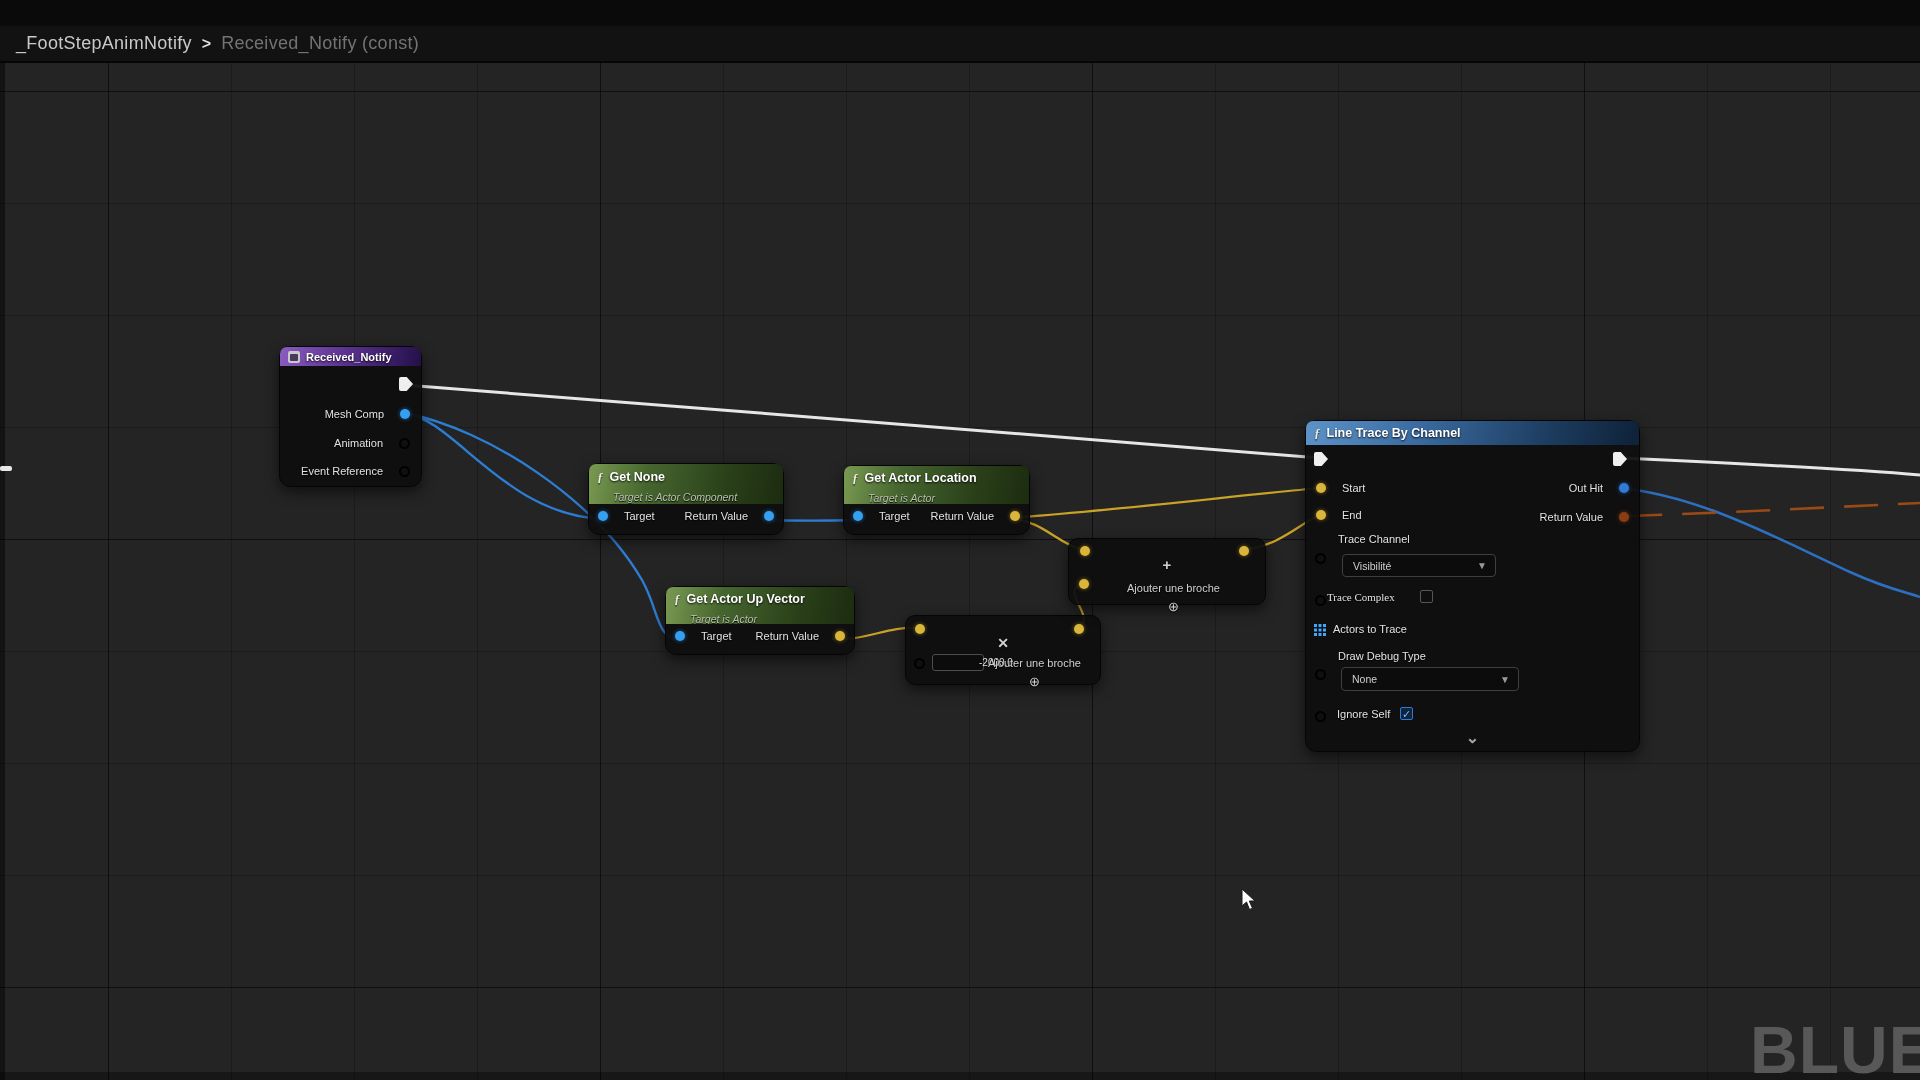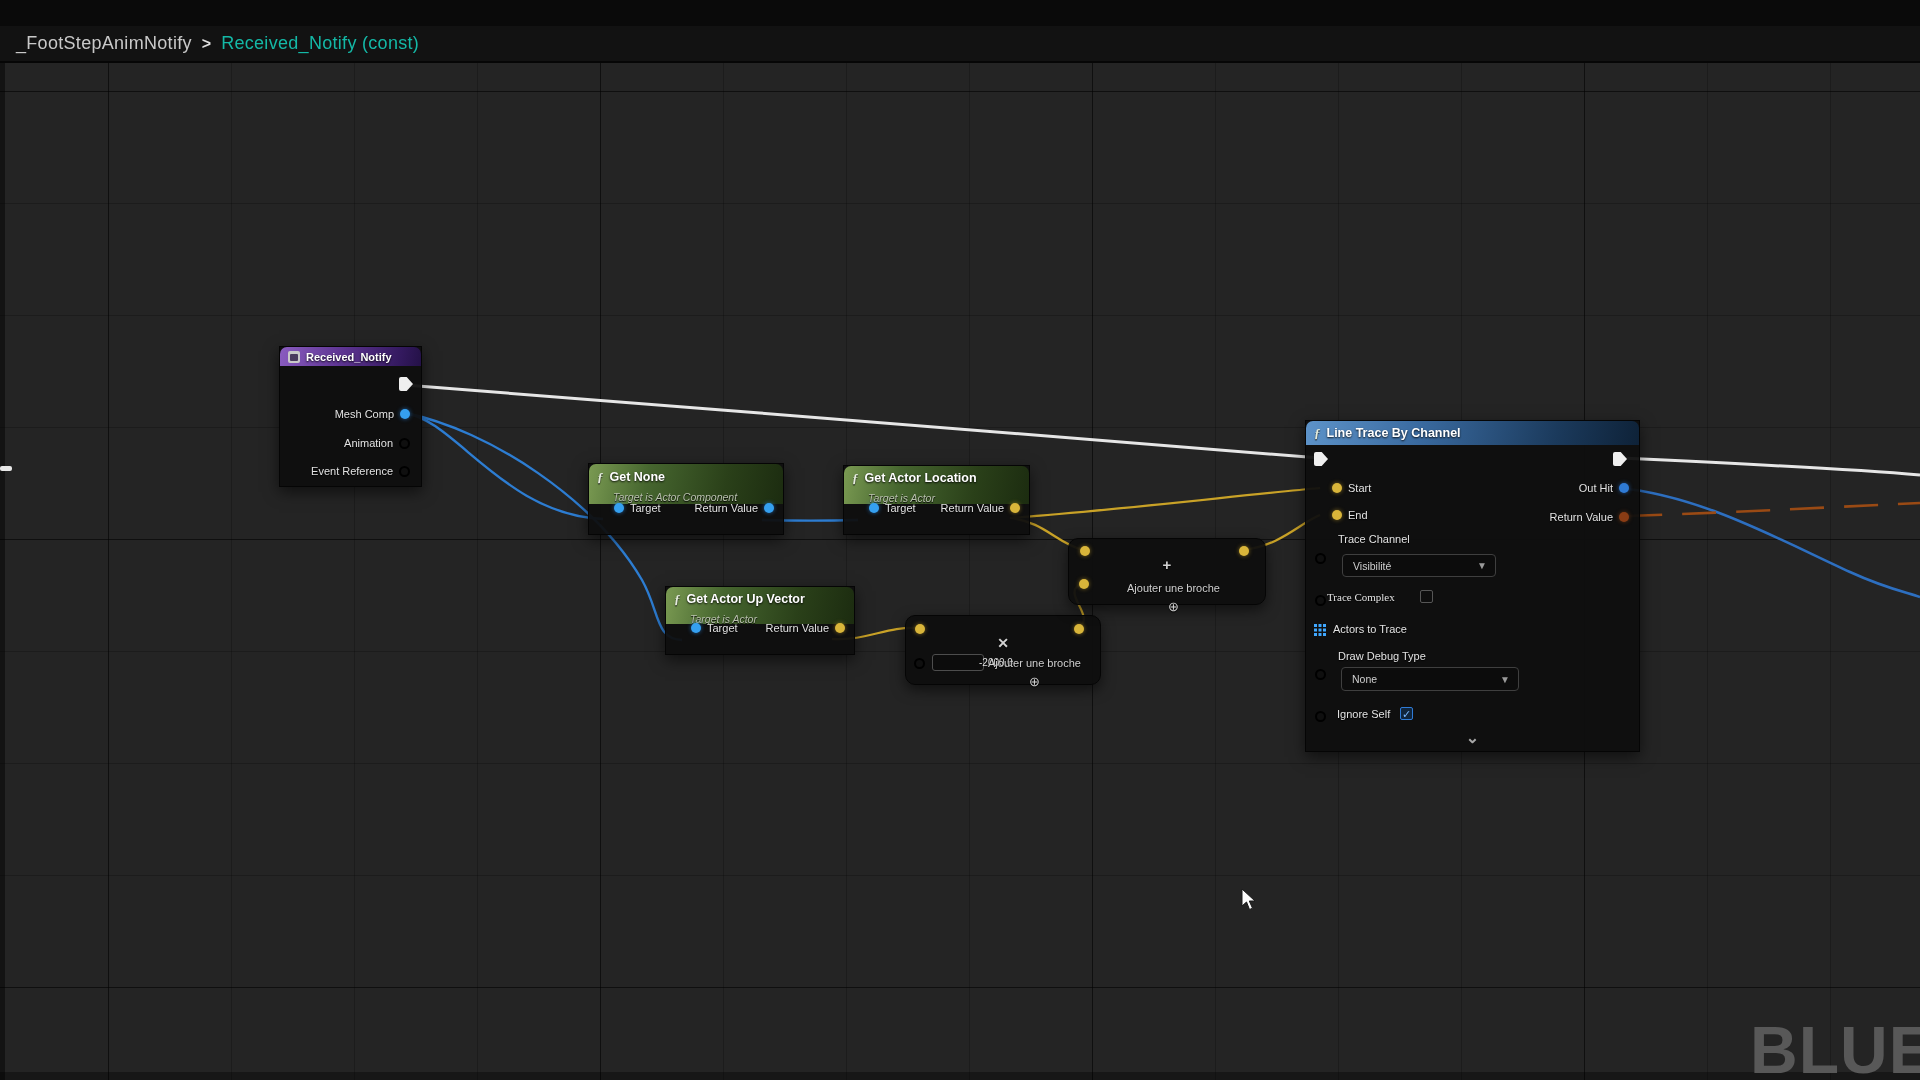--- a/index.html
+++ b/index.html
@@ -10,40 +10,40 @@
   }
   
   .topbar{position:absolute;left:0;top:0;width:1920px;height:26px;background:#0a0a0a;z-index:30;}
   .crumbbar{
     position:absolute;left:0;top:26px;width:1920px;height:37px;background:#121212;
     border-bottom:2px solid #060606;z-index:30;display:flex;align-items:center;gap:10px;
     padding-left:16px;box-sizing:border-box;font-size:18px;
   }
   .crumb-parent{color:#c9c9c9;letter-spacing:.3px;}
   .crumb-sep{color:#dedede;font-weight:bold;font-size:16px;}
-  .crumb-current{color:#14b8a6;letter-spacing:.3px;}
+  .crumb-current{color:#737373;letter-spacing:.3px;}
   
   .grid{
     position:absolute;left:0;top:0;width:1920px;height:1080px;z-index:0;
     background-color:#242424;
     background-image:
       linear-gradient(to right, rgba(0,0,0,.45) 1px, transparent 1px),
       linear-gradient(to bottom, rgba(0,0,0,.45) 1px, transparent 1px),
       linear-gradient(to right, rgba(0,0,0,.22) 1px, transparent 1px),
       linear-gradient(to bottom, rgba(0,0,0,.22) 1px, transparent 1px);
     background-size:492px 448px,492px 448px,123px 112px,123px 112px;
     background-position:108px 91px,108px 91px,108px 91px,108px 91px;
   }
   .edge-left{position:absolute;left:0;top:63px;width:5px;height:1017px;background:rgba(0,0,0,.45);z-index:3;}
   .edge-bottom{position:absolute;left:0;top:1072px;width:1920px;height:8px;background:rgba(0,0,0,.35);z-index:3;}
   .wire-stub{position:absolute;left:0;top:466px;width:12px;height:5px;background:#e8e8e8;border-radius:2px;z-index:4;}
   svg.wires{position:absolute;left:0;top:0;z-index:5;}
   
   .node{
-    position:absolute;background:rgba(15,15,15,.95);border:1px solid #050505;border-radius:0;
+    position:absolute;background:rgba(15,15,15,.95);border:1px solid #050505;border-radius:11px;
     box-shadow:0 5px 14px rgba(0,0,0,.55);z-index:10;box-sizing:border-box;
   }
   .nhead{
     position:absolute;left:0;top:0;right:0;border-radius:7px 7px 0 0;
     display:flex;align-items:center;gap:6px;padding:0 8px;box-sizing:border-box;
     color:#fff;font-weight:bold;text-shadow:0 1px 2px rgba(0,0,0,.9);white-space:nowrap;overflow:hidden;
   }
   .nhead .fico{font-family:"Liberation Serif",serif;font-style:italic;font-weight:bold;color:#e6eede;font-size:13px;text-shadow:0 1px 1px #000;}
   .head-purple{background:linear-gradient(100deg,#8a5cc0 0%,#5c3390 45%,#33195e 85%,#241147 100%);}
   .head-green{background:linear-gradient(100deg,#7a9a52 0%,#46662f 30%,#2a4019 70%,#1c2c10 100%);}
@@ -56,22 +56,22 @@
   .c-blue{background:#35a0f0;box-shadow:0 0 4px rgba(40,130,220,.7);}
   .b-blue{border-color:#35a0f0;}
   .c-yellow{background:#d9b53a;box-shadow:0 0 4px rgba(200,160,40,.6);}
   .c-exec{width:14px;height:14px;background:#efefef;clip-path:polygon(0 0,55% 0,100% 50%,55% 100%,0 100%);border-radius:2px;}
   .b-green{border-color:#62b53e;}
   .c-outhit{background:#2f7bd6;box-shadow:0 0 4px rgba(40,110,200,.7);}
   .c-bool{background:#8a3c14;box-shadow:0 0 4px rgba(150,70,20,.6);}
   .b-bool{border-color:#7a3a24;}
   .b-enum{border-color:#3a66b0;}
   .plabel{font-size:11px;color:#e2e2e2;text-shadow:0 1px 1px #000;white-space:nowrap;}
-  .frow{position:absolute;left:9px;right:9px;bottom:20px;display:flex;justify-content:space-between;align-items:center;}
-  .pgroup{display:flex;align-items:center;gap:6px;margin-left:16px;}
+  .frow{position:absolute;left:9px;right:9px;bottom:12px;display:flex;justify-content:space-between;align-items:center;}
+  .pgroup{display:flex;align-items:center;gap:16px;}
   .abs{position:absolute;}
   
   .dropdown{
     position:absolute;background:#0c0c0c;border:1px solid #3f3f3f;border-radius:4px;
     color:#cfcfcf;font-size:10.5px;display:flex;align-items:center;box-sizing:border-box;padding-left:10px;
   }
   .dropdown .chev{position:absolute;right:8px;color:#9a9a9a;font-size:10px;}
   .checkbox{
     position:absolute;width:13px;height:13px;background:#0e0e0e;border:1px solid #565656;border-radius:2px;
     font-size:11px;line-height:12px;text-align:center;color:transparent;box-sizing:border-box;

